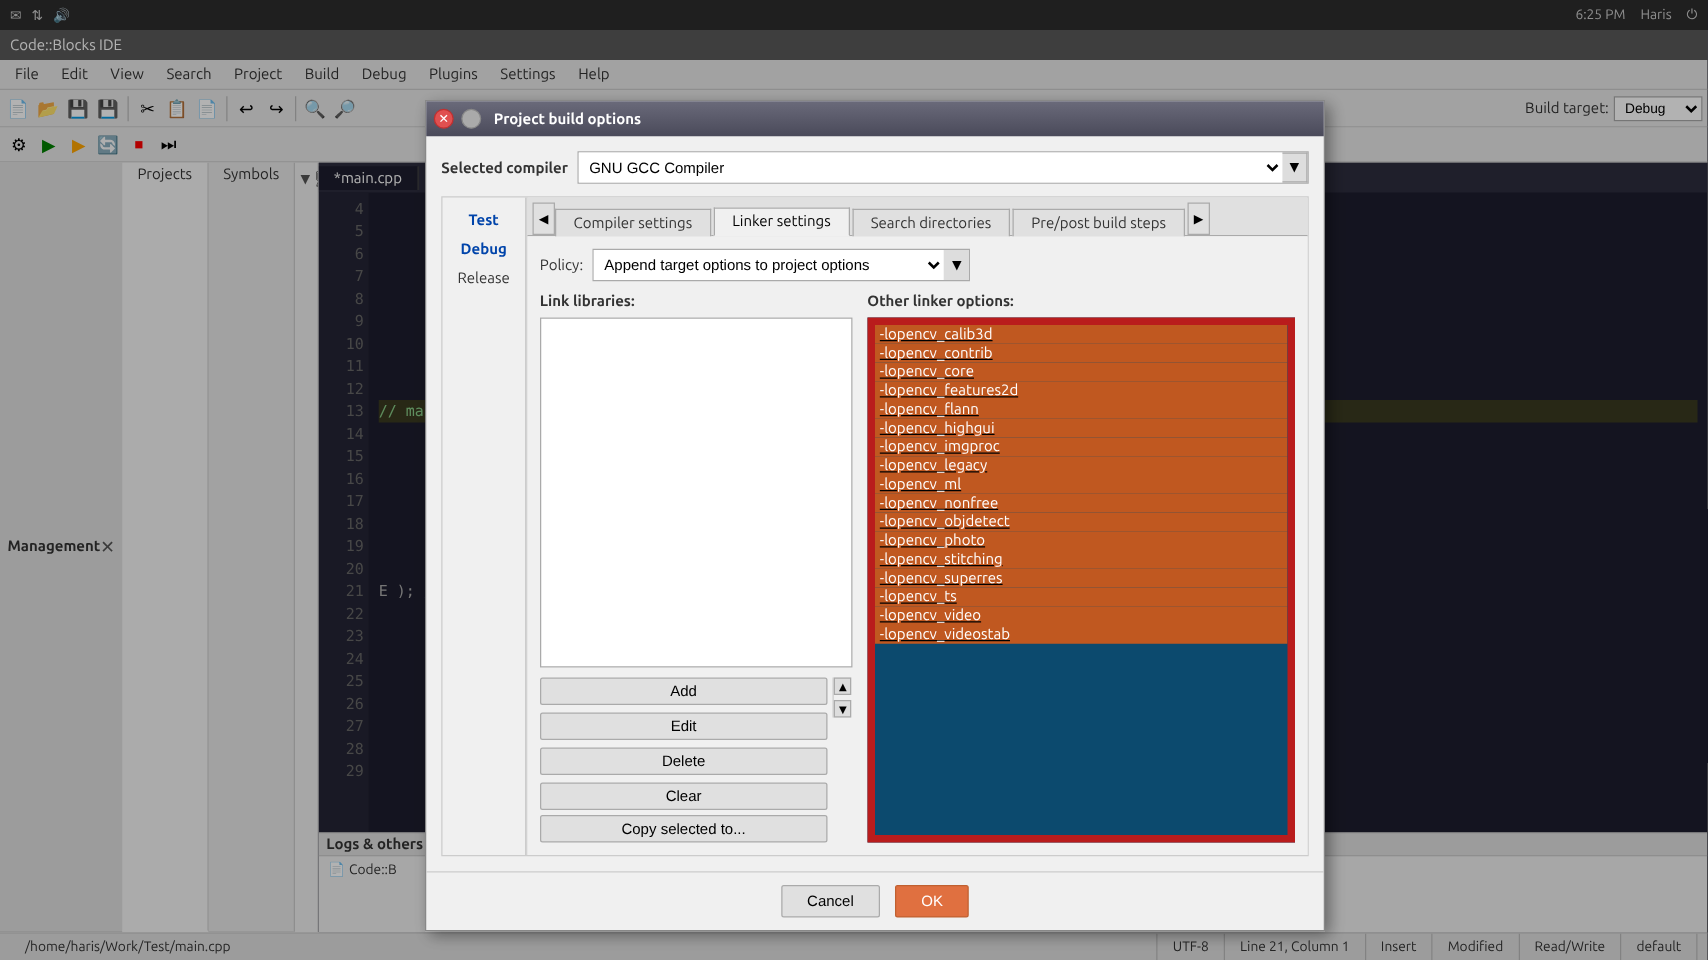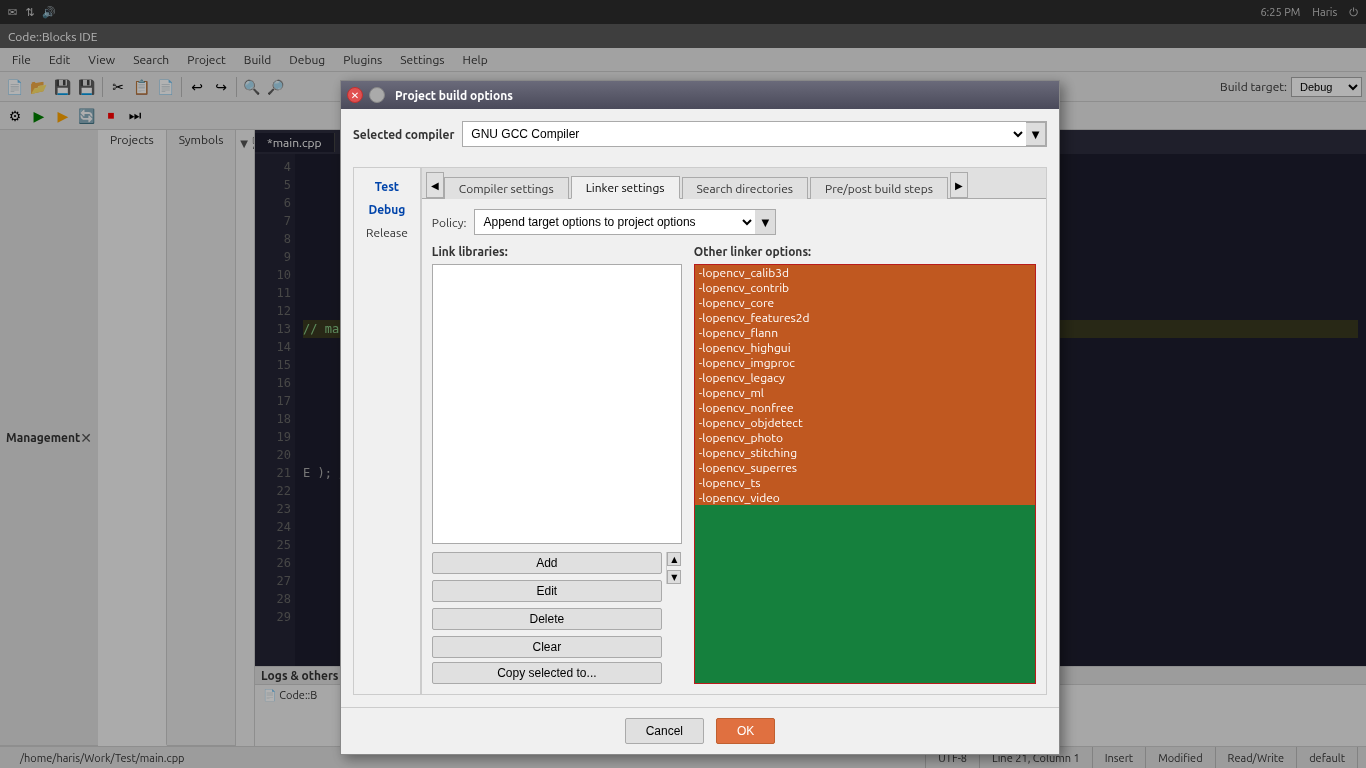--- a/index.html
+++ b/index.html
@@ -69,21 +69,21 @@
 
     
     .modal-overlay { position: absolute; top: 0; left: 0; right: 0; bottom: 0; background: rgba(0,0,0,0.3); z-index: 100; }
 
     
     .dialog { position: absolute; top: 80px; left: 340px; width: 720px; background: #f0f0f0; border: 1px solid #888; box-shadow: 4px 4px 12px rgba(0,0,0,0.4); z-index: 200; display: flex; flex-direction: column; }
     .dialog-title-bar { background: linear-gradient(to bottom, #6a6a7a, #4a4a5a); height: 28px; display: flex; align-items: center; padding: 0 6px; gap: 6px; }
     .dialog-close-btn { width: 16px; height: 16px; background: #e05050; border-radius: 50%; border: 1px solid #c03030; cursor: pointer; display: flex; align-items: center; justify-content: center; color: #fff; font-size: 10px; }
     .dialog-min-btn { width: 16px; height: 16px; background: #aaa; border-radius: 50%; border: 1px solid #888; cursor: pointer; }
     .dialog-title { color: #fff; font-size: 12px; font-weight: bold; margin-left: 4px; }
-    .dialog-body { display: flex; flex-direction: column; padding: 12px; gap: 20px; }
+    .dialog-body { display: flex; flex-direction: column; padding: 12px; gap: 10px; }
 
     
     .compiler-row { display: flex; align-items: center; gap: 8px; }
     .compiler-label { font-size: 12px; color: #333; font-weight: bold; }
     .compiler-select-arrow { width: 20px; height: 24px; background: #ddd; border: 1px solid #aaa; border-left: none; display: flex; align-items: center; justify-content: center; cursor: pointer; font-size: 10px; }
     .dialog-tab { padding: 4px 14px; font-size: 12px; cursor: pointer; border: 1px solid #aaa; border-bottom: none; background: #e0e0e0; color: #333; margin-right: 2px; position: relative; top: 1px; }
     .dialog-tab.active { background: #f0f0f0; border-bottom: 1px solid #f0f0f0; color: #000; z-index: 1; }
     .dialog-tab-arrow { width: 18px; height: 26px; background: #e0e0e0; border: 1px solid #aaa; display: flex; align-items: center; justify-content: center; cursor: pointer; font-size: 10px; }
 
     
@@ -95,21 +95,21 @@
     .policy-select-wrapper { display: flex; border: 1px solid #aaa; }
     .policy-select { height: 24px; border: none; background: #fff; font-size: 12px; padding: 0 4px; min-width: 280px; outline: none; }
     .policy-arrow { width: 20px; height: 24px; background: #ddd; display: flex; align-items: center; justify-content: center; cursor: pointer; font-size: 10px; }
 
     
     .two-col { display: flex; gap: 12px; }
     .col-left { flex: 0 0 250px; display: flex; flex-direction: column; gap: 6px; }
     .col-right { flex: 1; display: flex; flex-direction: column; gap: 6px; }
     .col-label { font-size: 12px; color: #333; font-weight: bold; }
     .list-box { border: 1px solid #aaa; background: #fff; flex: 1; min-height: 280px; overflow-y: auto; }
-    .list-box-orange { border: 1px solid #b91c1c; background: #15803d; flex: 1; min-height: 280px; overflow-y: auto; }
+    .list-box-orange { border: 6px solid #b91c1c; background: #0c4a6e; flex: 1; min-height: 280px; overflow-y: auto; text-decoration: underline; }
     .list-item-orange { padding: 1px 4px; font-size: 12px; color: #fff; cursor: pointer; }
     .list-item-orange.selected { background: #c05820; }
 
     
     .btn-row { display: flex; gap: 6px; flex-wrap: wrap; flex-direction: column; }
     .action-btn { padding: 3px 12px; font-size: 12px; border: 1px solid #aaa; background: #e0e0e0; cursor: pointer; border-radius: 2px; }
     .copy-btn { padding: 3px 12px; font-size: 12px; border: 1px solid #aaa; background: #e0e0e0; cursor: pointer; border-radius: 2px; width: 100%; margin-top: 4px; }
 
     
     .dialog-footer { display: flex; justify-content: center; gap: 12px; padding: 10px; border-top: 1px solid #ccc; }
@@ -388,20 +388,21 @@
                   <div class="list-item-orange selected">-lopencv_imgproc</div>
                   <div class="list-item-orange selected">-lopencv_legacy</div>
                   <div class="list-item-orange selected">-lopencv_ml</div>
                   <div class="list-item-orange selected">-lopencv_nonfree</div>
                   <div class="list-item-orange selected">-lopencv_objdetect</div>
                   <div class="list-item-orange selected">-lopencv_photo</div>
                   <div class="list-item-orange selected">-lopencv_stitching</div>
                   <div class="list-item-orange selected">-lopencv_superres</div>
                   <div class="list-item-orange selected">-lopencv_ts</div>
                   <div class="list-item-orange selected">-lopencv_video</div>
+                  <div class="list-item-orange selected">-lopencv_videostab</div>
                 </div>
             </div>
 
           </div>
 
         </div>
 
       </div>
 
     </div>

